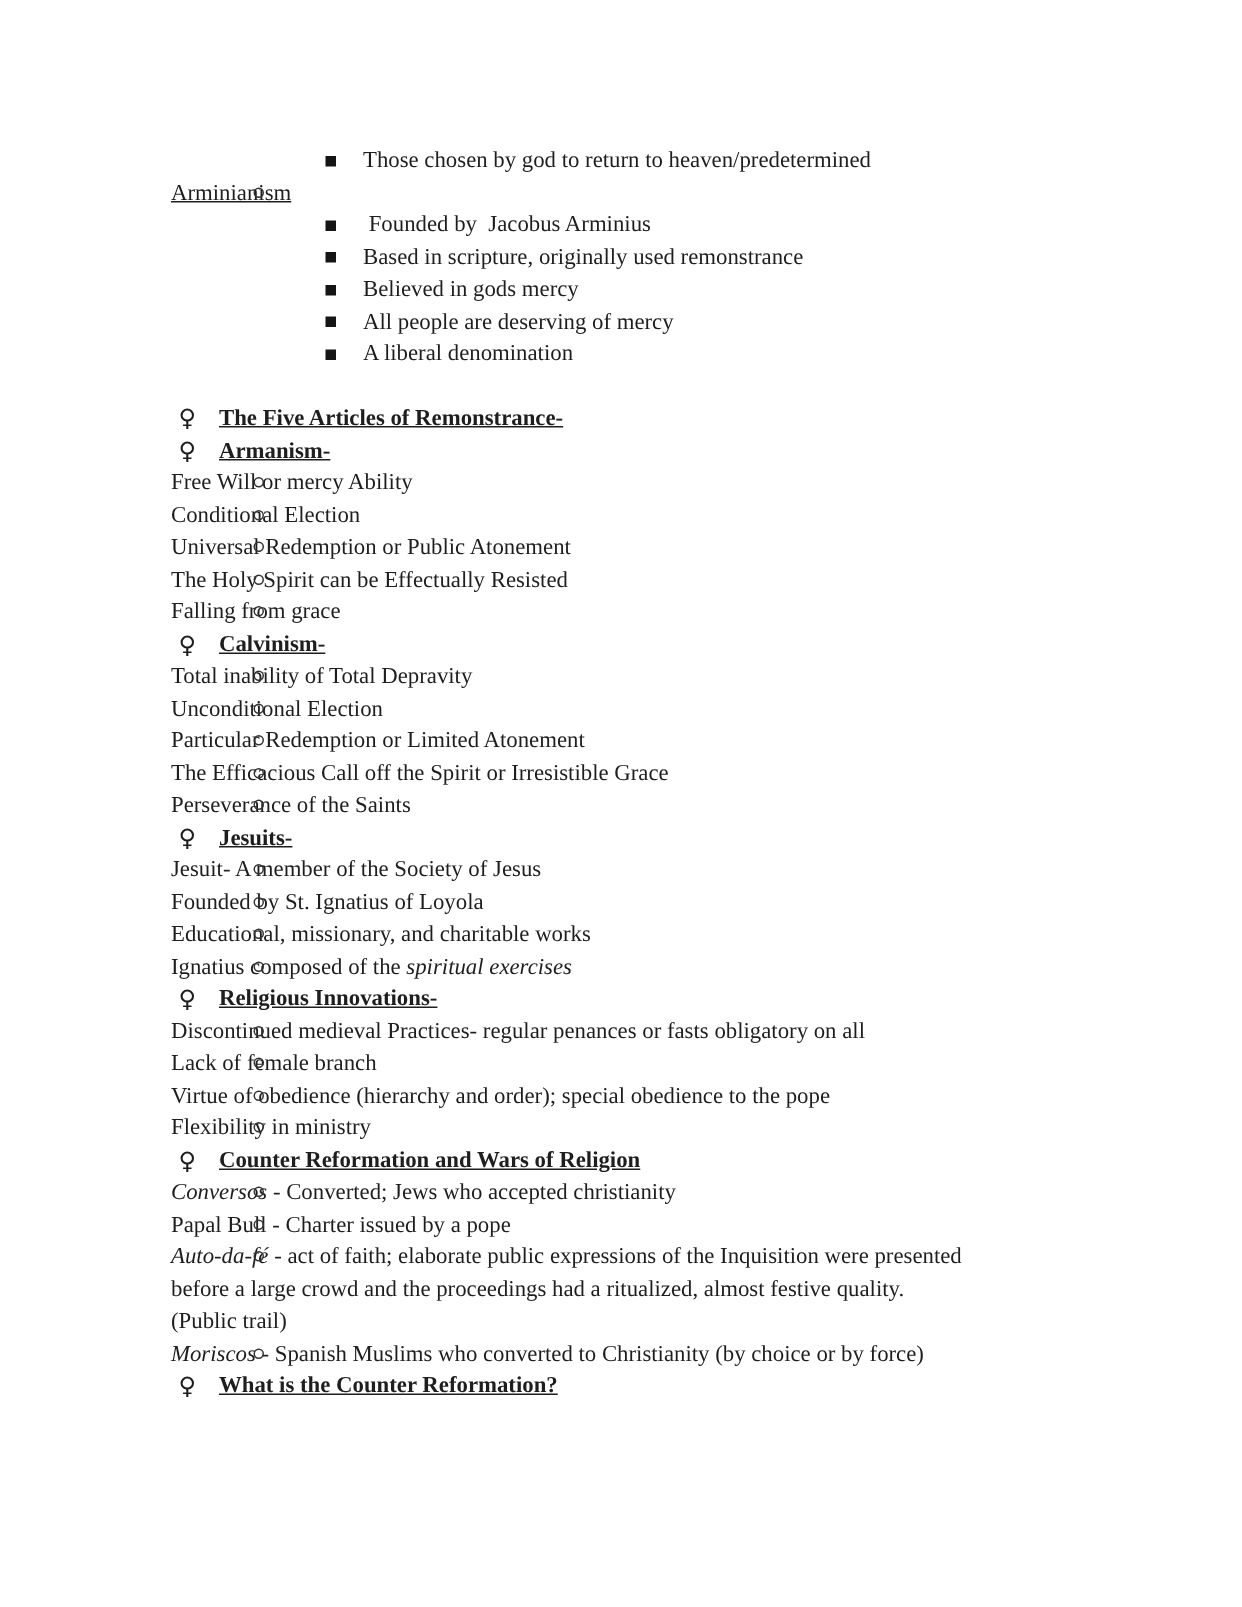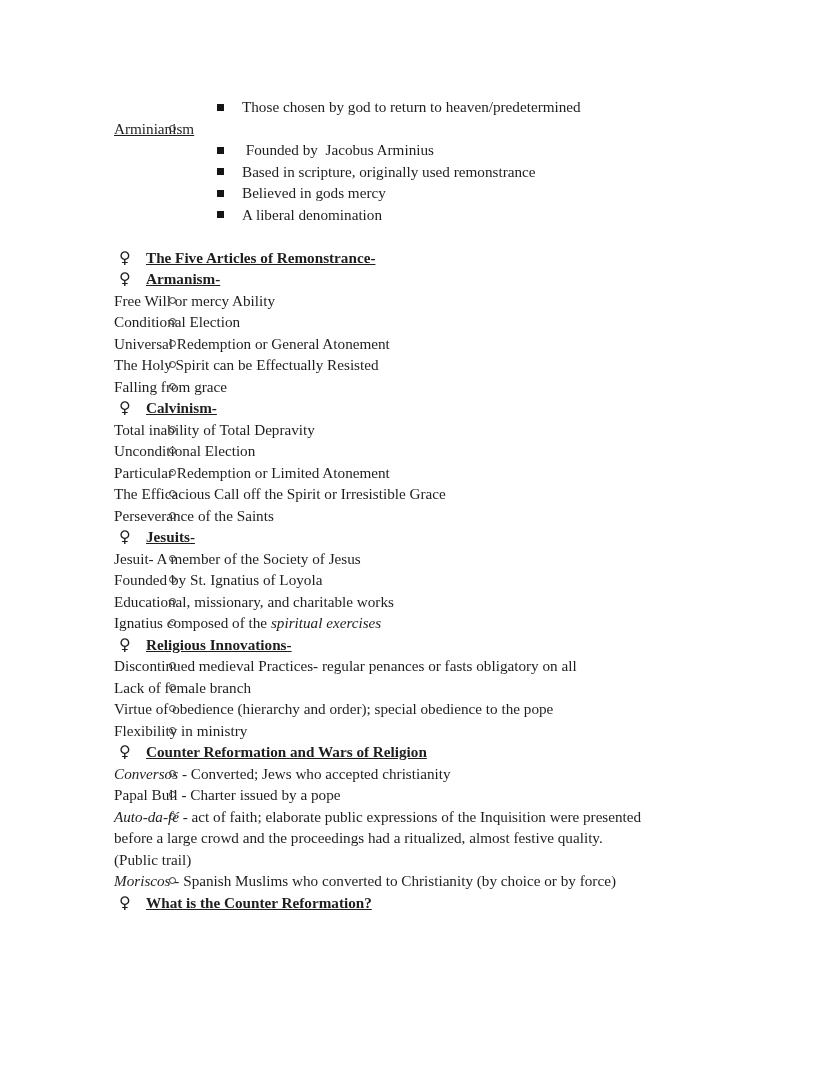--- a/index.html
+++ b/index.html
@@ -82,27 +82,28 @@
 </head>
 <body>
 
 <div class="page">
   <div class="doc" id="doc-root">
       <div class="item l3"><span class="bullet b3"></span><span class="txt"><span>Those chosen by god to return to heaven/predetermined</span></span></div>
       <div class="item l2 u"><span class="bullet b2"></span><span class="txt"><span>Arminianism</span></span></div>
       <div class="item l3"><span class="bullet b3"></span><span class="txt"><span> Founded by  Jacobus Arminius</span></span></div>
       <div class="item l3"><span class="bullet b3"></span><span class="txt"><span>Based in scripture, originally used remonstrance</span></span></div>
       <div class="item l3"><span class="bullet b3"></span><span class="txt"><span>Believed in gods mercy</span></span></div>
+      <div class="item l3"><span class="bullet b3"></span><span class="txt"><span>All people are deserving of mercy</span></span></div>
       <div class="item l3"><span class="bullet b3"></span><span class="txt"><span>A liberal denomination</span></span></div>
       <div class="spacer"></div>
       <div class="item l1"><span class="bullet b1">♀</span><span class="txt"><span>The Five Articles of Remonstrance-</span></span></div>
       <div class="item l1"><span class="bullet b1">♀</span><span class="txt"><span>Armanism-</span></span></div>
       <div class="item l2"><span class="bullet b2"></span><span class="txt"><span>Free Will or mercy Ability</span></span></div>
       <div class="item l2"><span class="bullet b2"></span><span class="txt"><span>Conditional Election</span></span></div>
-      <div class="item l2"><span class="bullet b2"></span><span class="txt"><span>Universal Redemption or General Atonement</span></span></div>
+      <div class="item l2"><span class="bullet b2"></span><span class="txt"><span>Universal Redemption or Public Atonement</span></span></div>
       <div class="item l2"><span class="bullet b2"></span><span class="txt"><span>The Holy Spirit can be Effectually Resisted</span></span></div>
       <div class="item l2"><span class="bullet b2"></span><span class="txt"><span>Falling from grace</span></span></div>
       <div class="item l1"><span class="bullet b1">♀</span><span class="txt"><span>Calvinism-</span></span></div>
       <div class="item l2"><span class="bullet b2"></span><span class="txt"><span>Total inability of Total Depravity</span></span></div>
       <div class="item l2"><span class="bullet b2"></span><span class="txt"><span>Unconditional Election</span></span></div>
       <div class="item l2"><span class="bullet b2"></span><span class="txt"><span>Particular Redemption or Limited Atonement</span></span></div>
       <div class="item l2"><span class="bullet b2"></span><span class="txt"><span>The Efficacious Call off the Spirit or Irresistible Grace</span></span></div>
       <div class="item l2"><span class="bullet b2"></span><span class="txt"><span>Perseverance of the Saints</span></span></div>
       <div class="item l1"><span class="bullet b1">♀</span><span class="txt"><span>Jesuits-</span></span></div>
       <div class="item l2"><span class="bullet b2"></span><span class="txt"><span>Jesuit- A member of the Society of Jesus</span></span></div>

